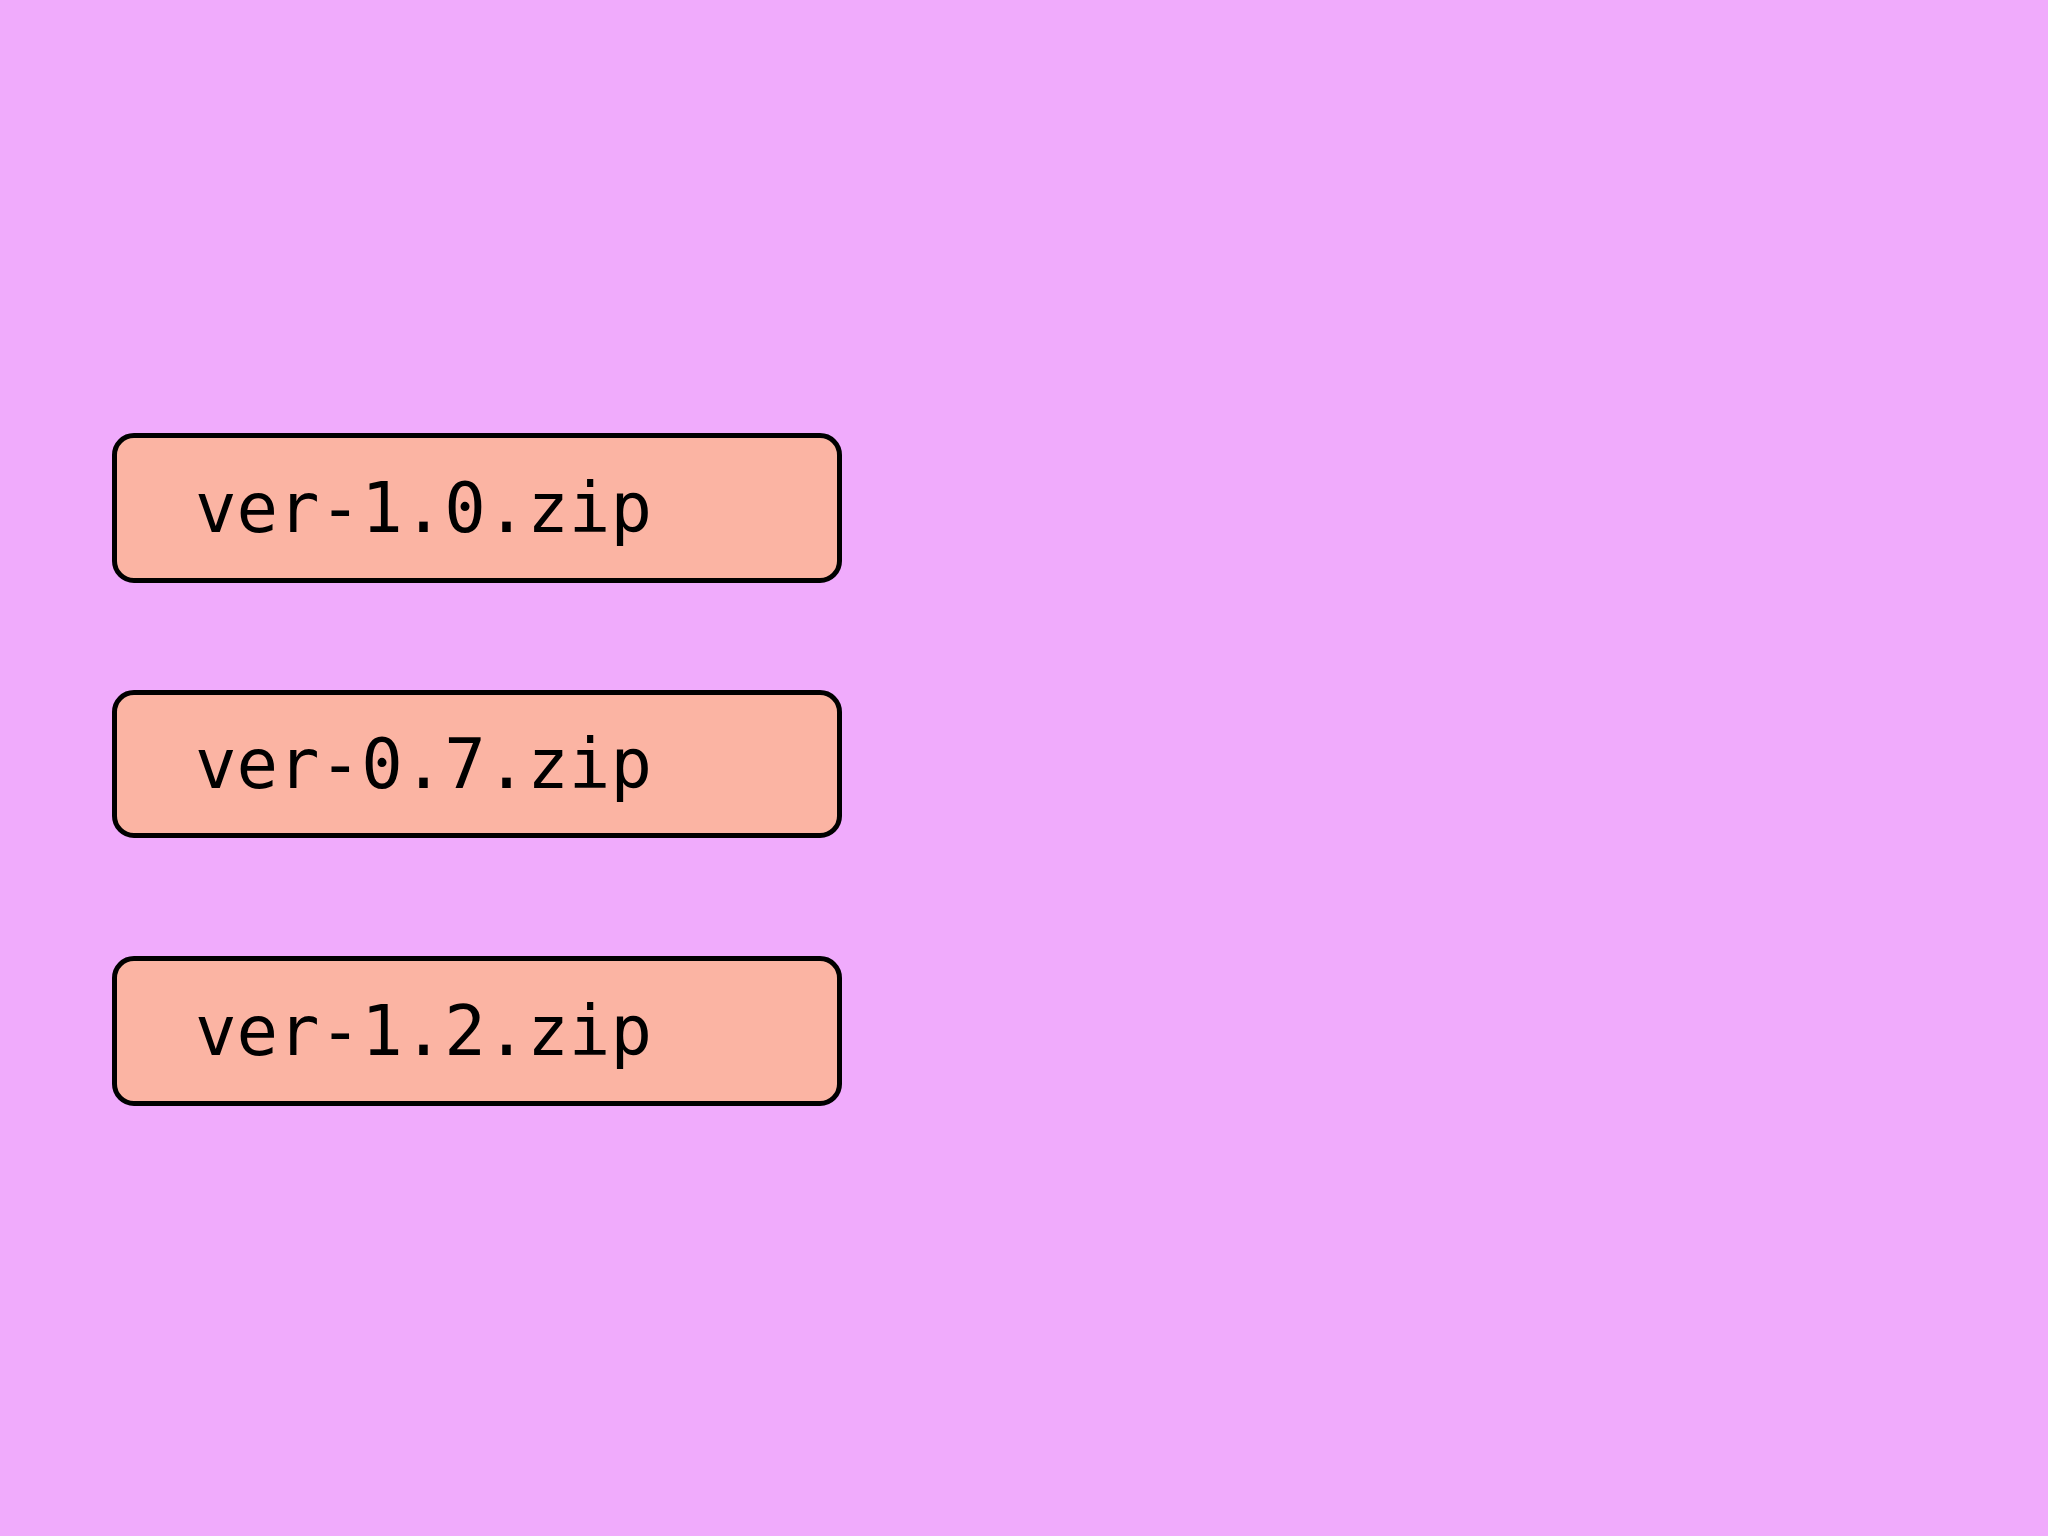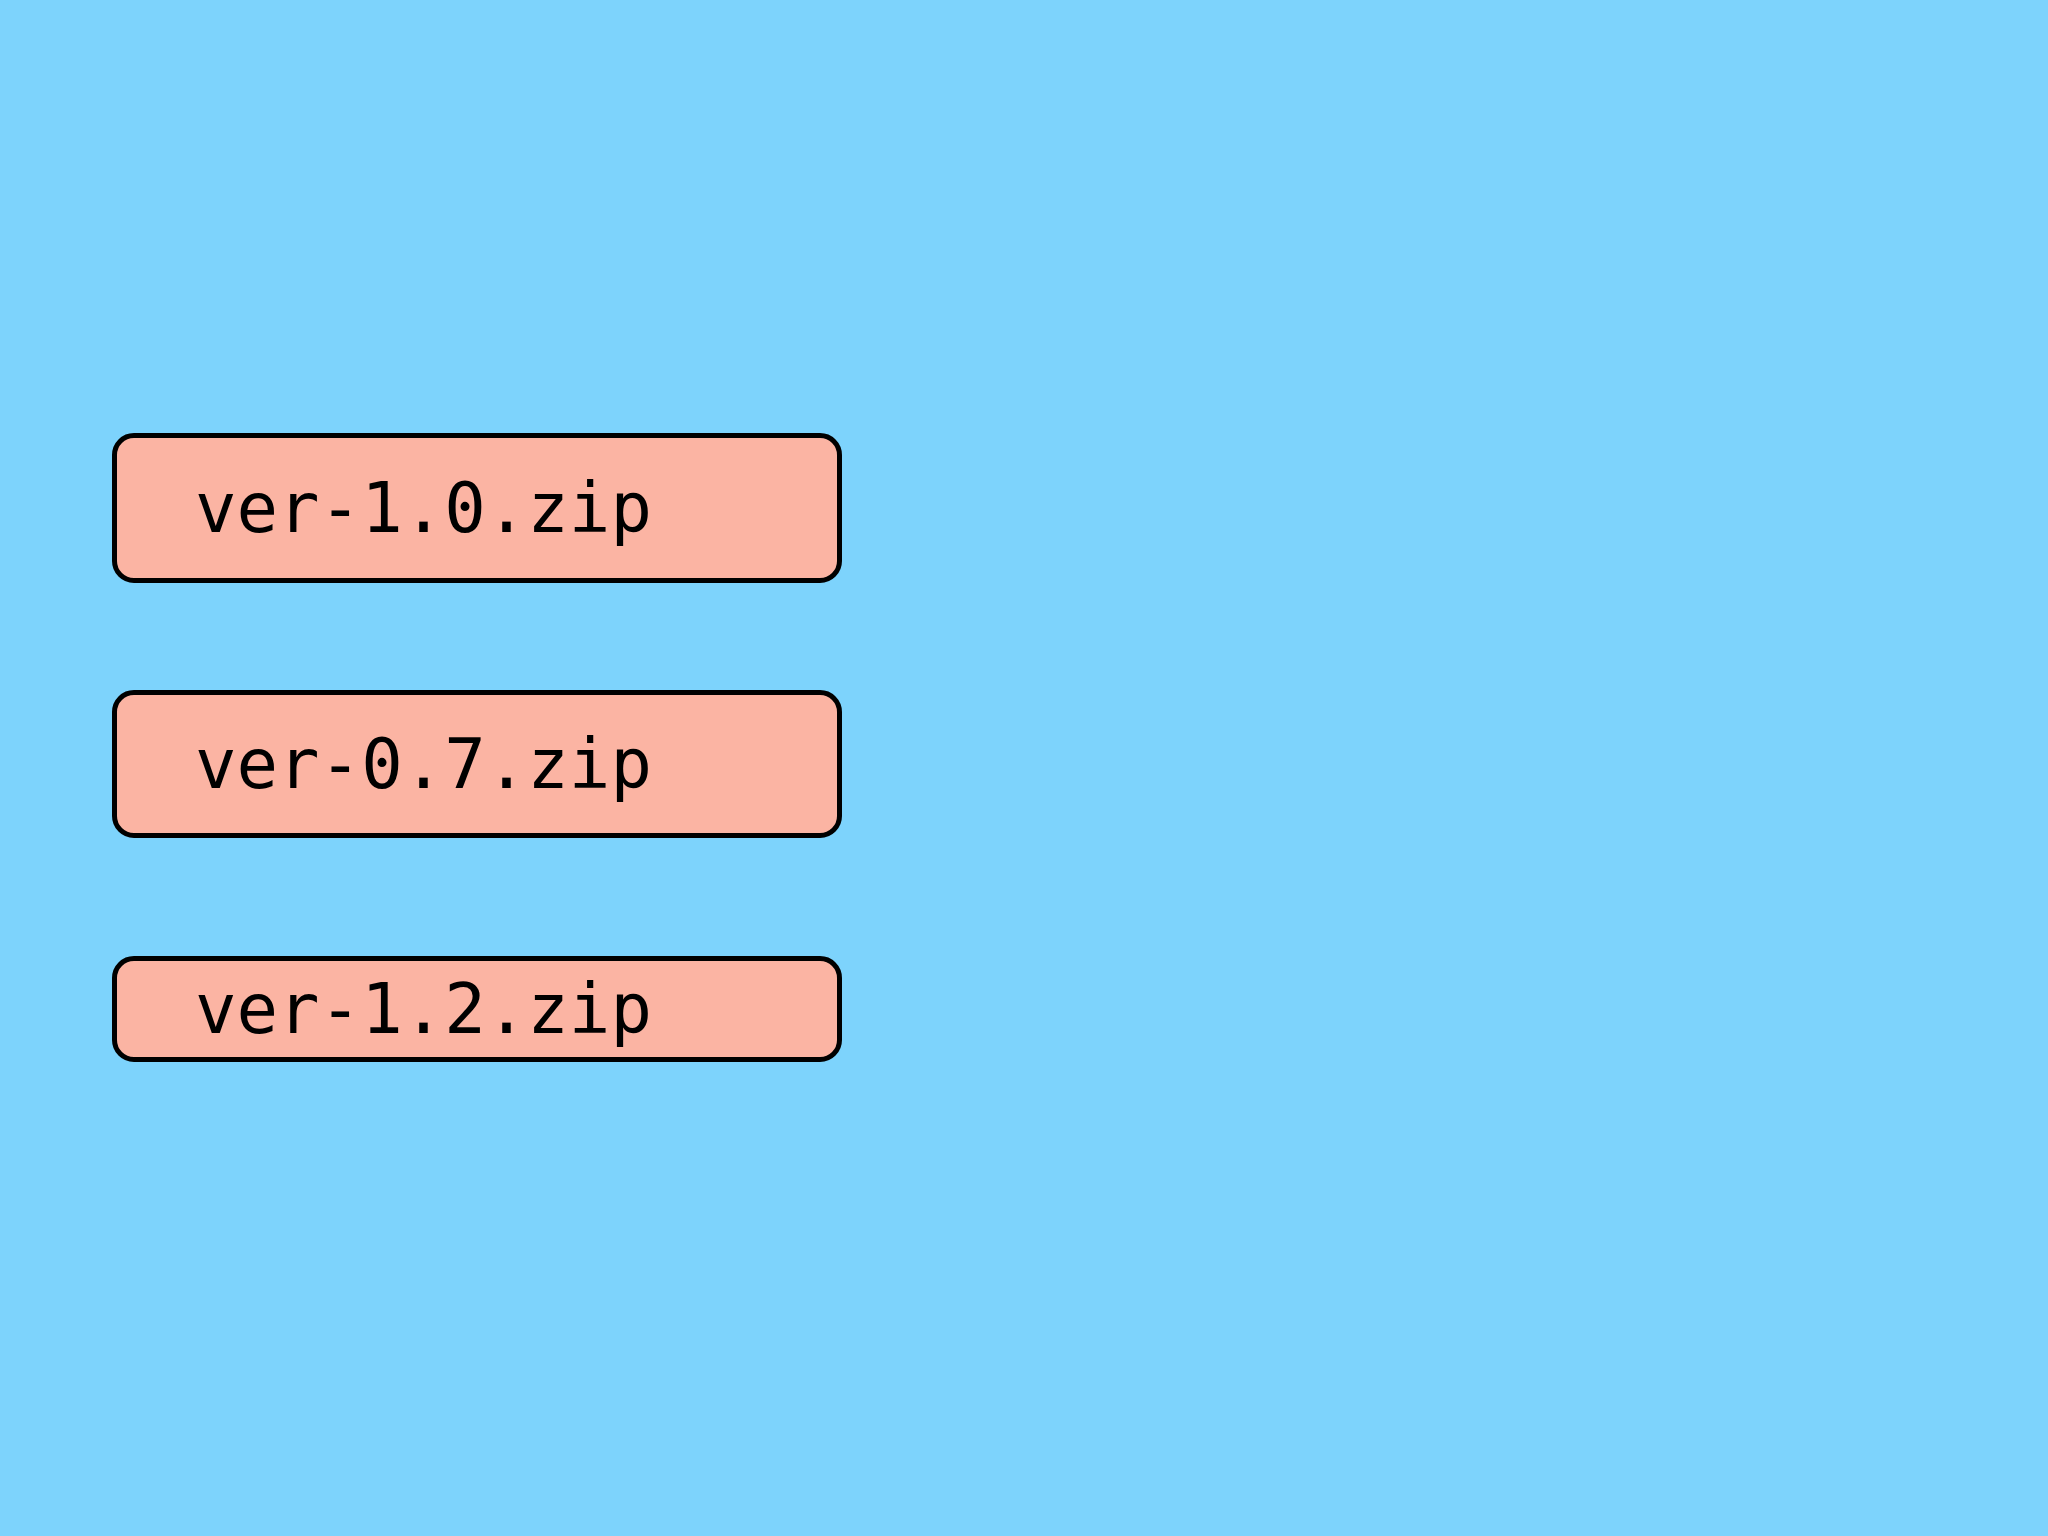--- a/index.html
+++ b/index.html
@@ -10,21 +10,21 @@
   body {
     width: 2048px;
     height: 1536px;
     overflow: hidden;
     font-family: "DejaVu Sans Mono", monospace;
   }
   #canvas {
     position: relative;
     width: 2048px;
     height: 1536px;
-    background: #7dd3fc;
+    background: #f0abfc;
   }
   .node {
     position: absolute;
     box-sizing: border-box;
     display: flex;
     align-items: center;
     background: #fbb4a3;
     border: 5px solid #000000;
     border-radius: 22px;
     color: #000000;
@@ -33,21 +33,21 @@
     font-family: "DejaVu Sans Mono", monospace;
     font-size: 69px;
     line-height: 1;
     letter-spacing: 0;
     white-space: pre;
     padding-left: 78px;
     color: #000000;
   }
   #node-0 { left: 112px; top: 433px;  width: 730px; height: 150px; }
   #node-1 { left: 112px; top: 690px;  width: 730px; height: 148px; }
-  #node-2 { left: 112px; top: 956px;  width: 730px; height: 106px; text-align: right; }
+  #node-2 { left: 112px; top: 956px;  width: 730px; height: 150px; text-align: right; }
 </style>
 </head>
 <body>
 
 <div id="canvas">
 
   <div class="node" id="node-0">
     <span class="node-label">ver-1.0.zip</span>
   </div>
 

